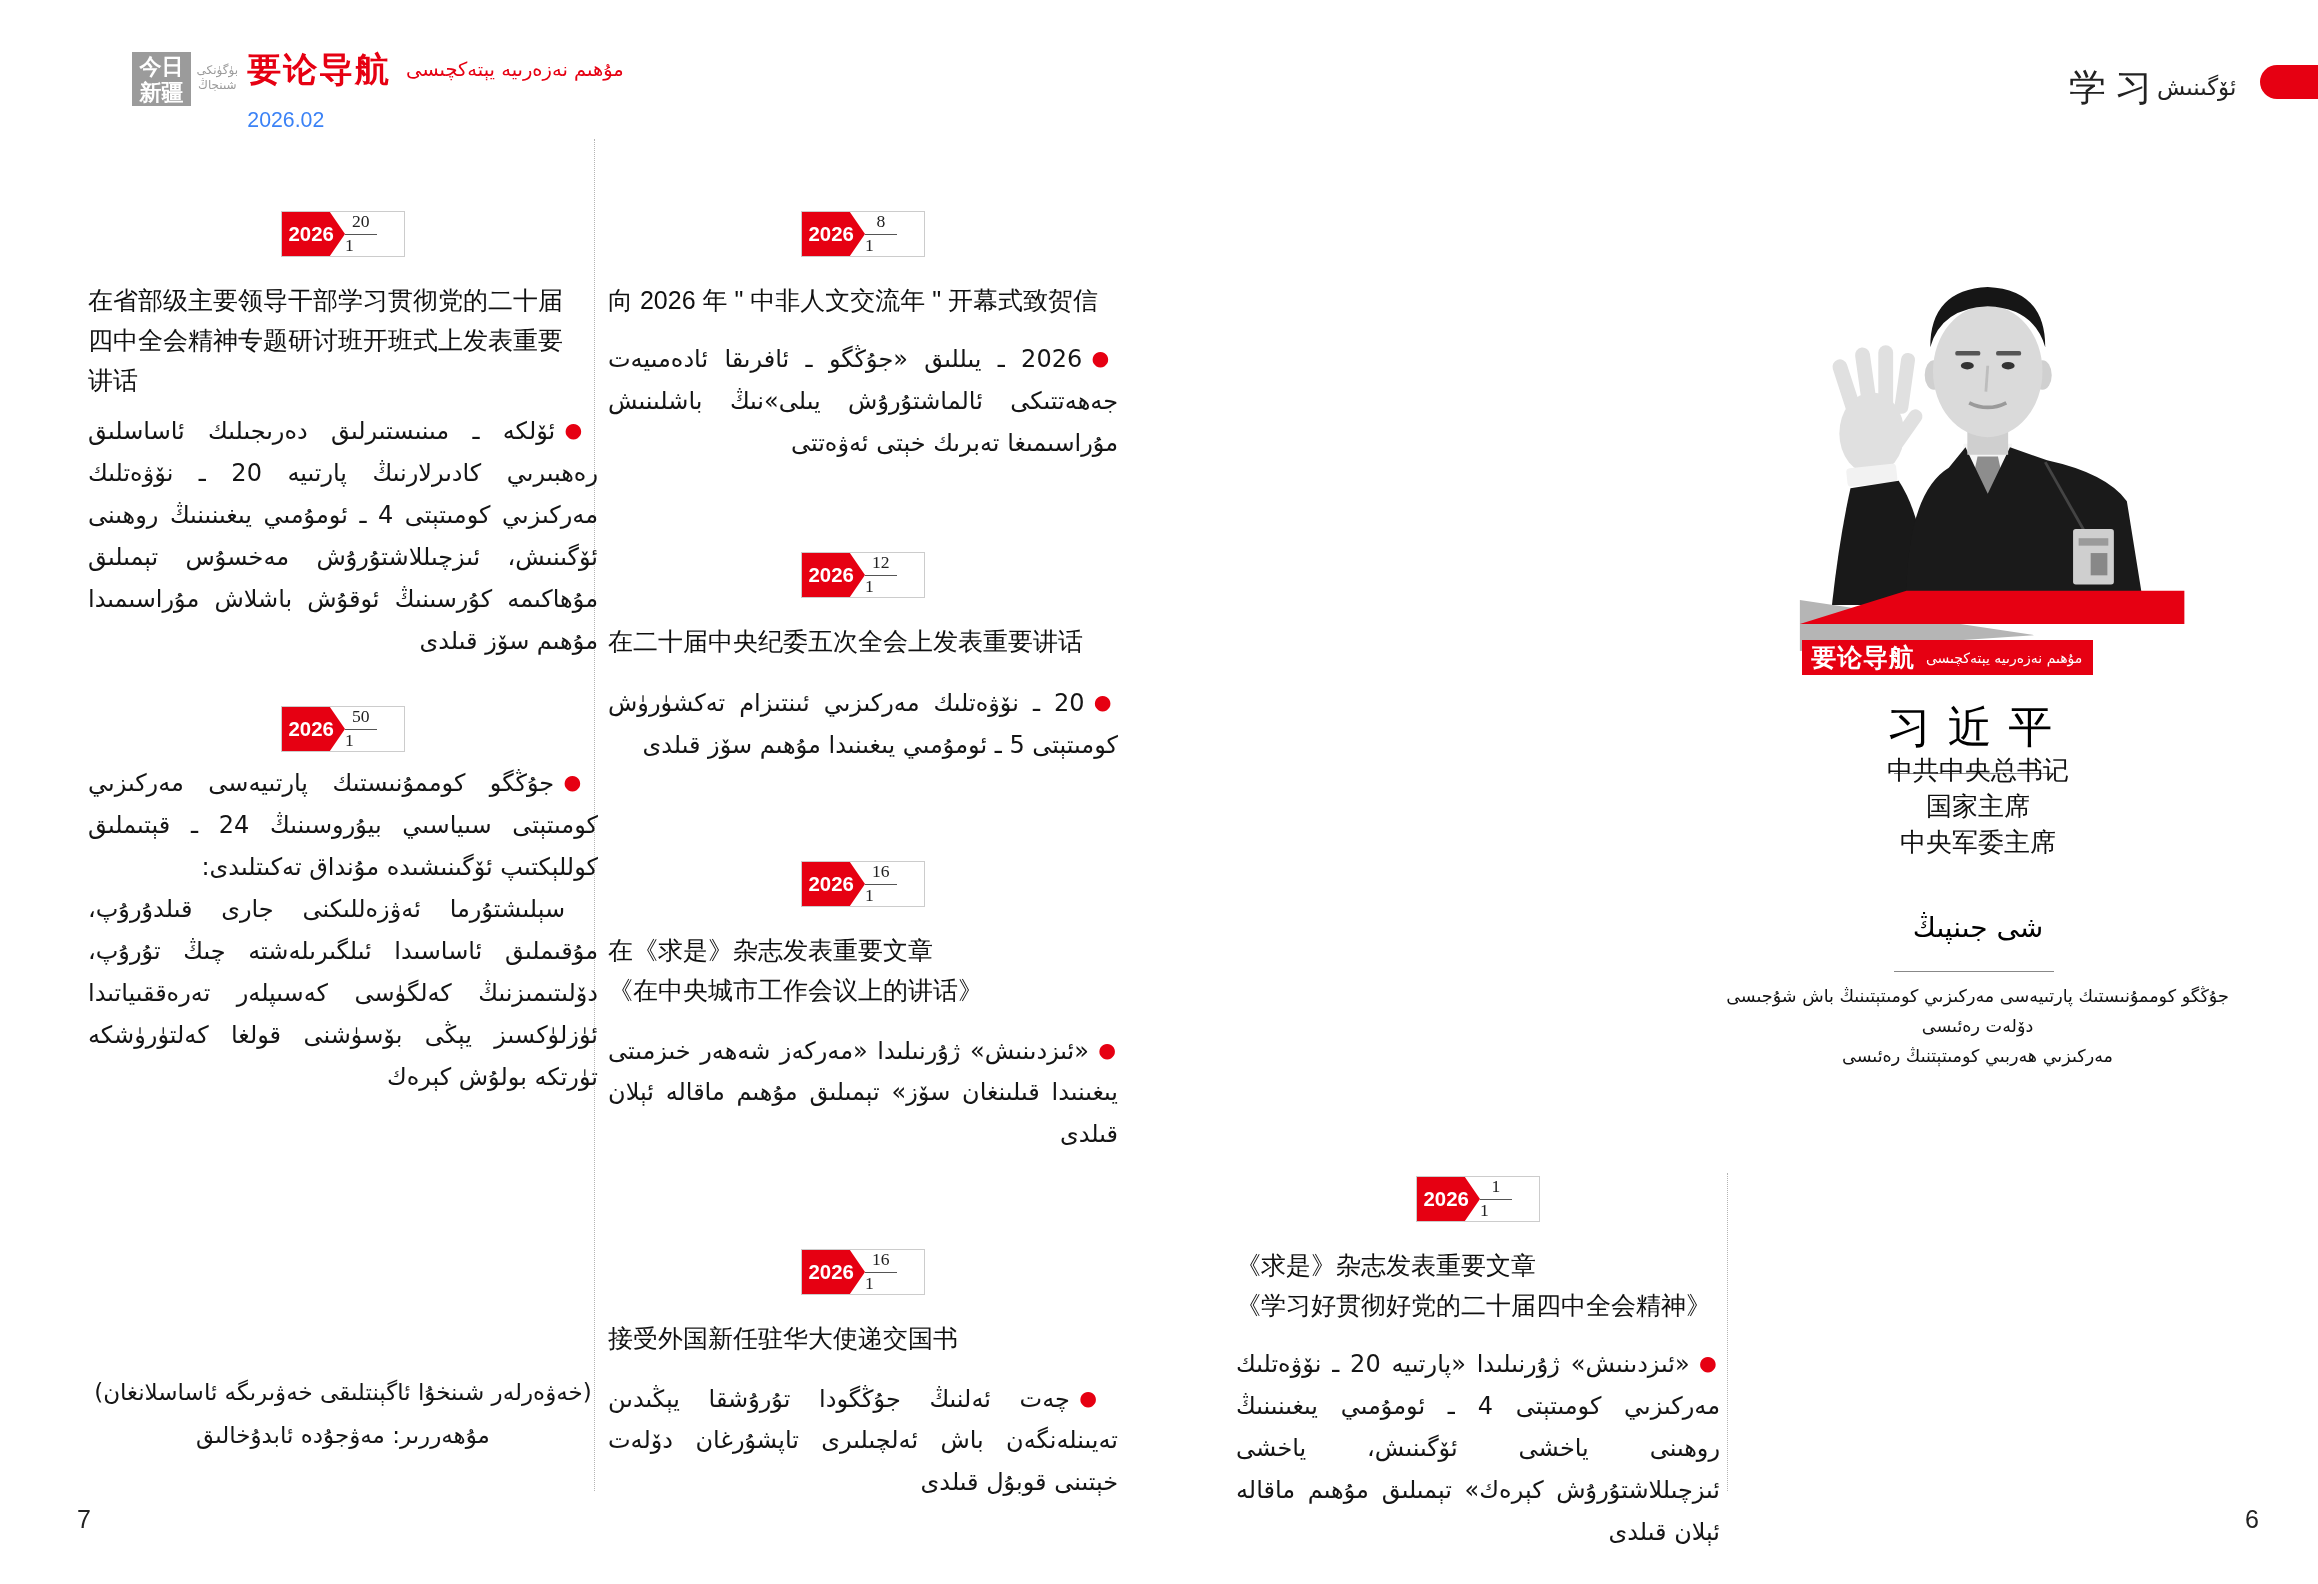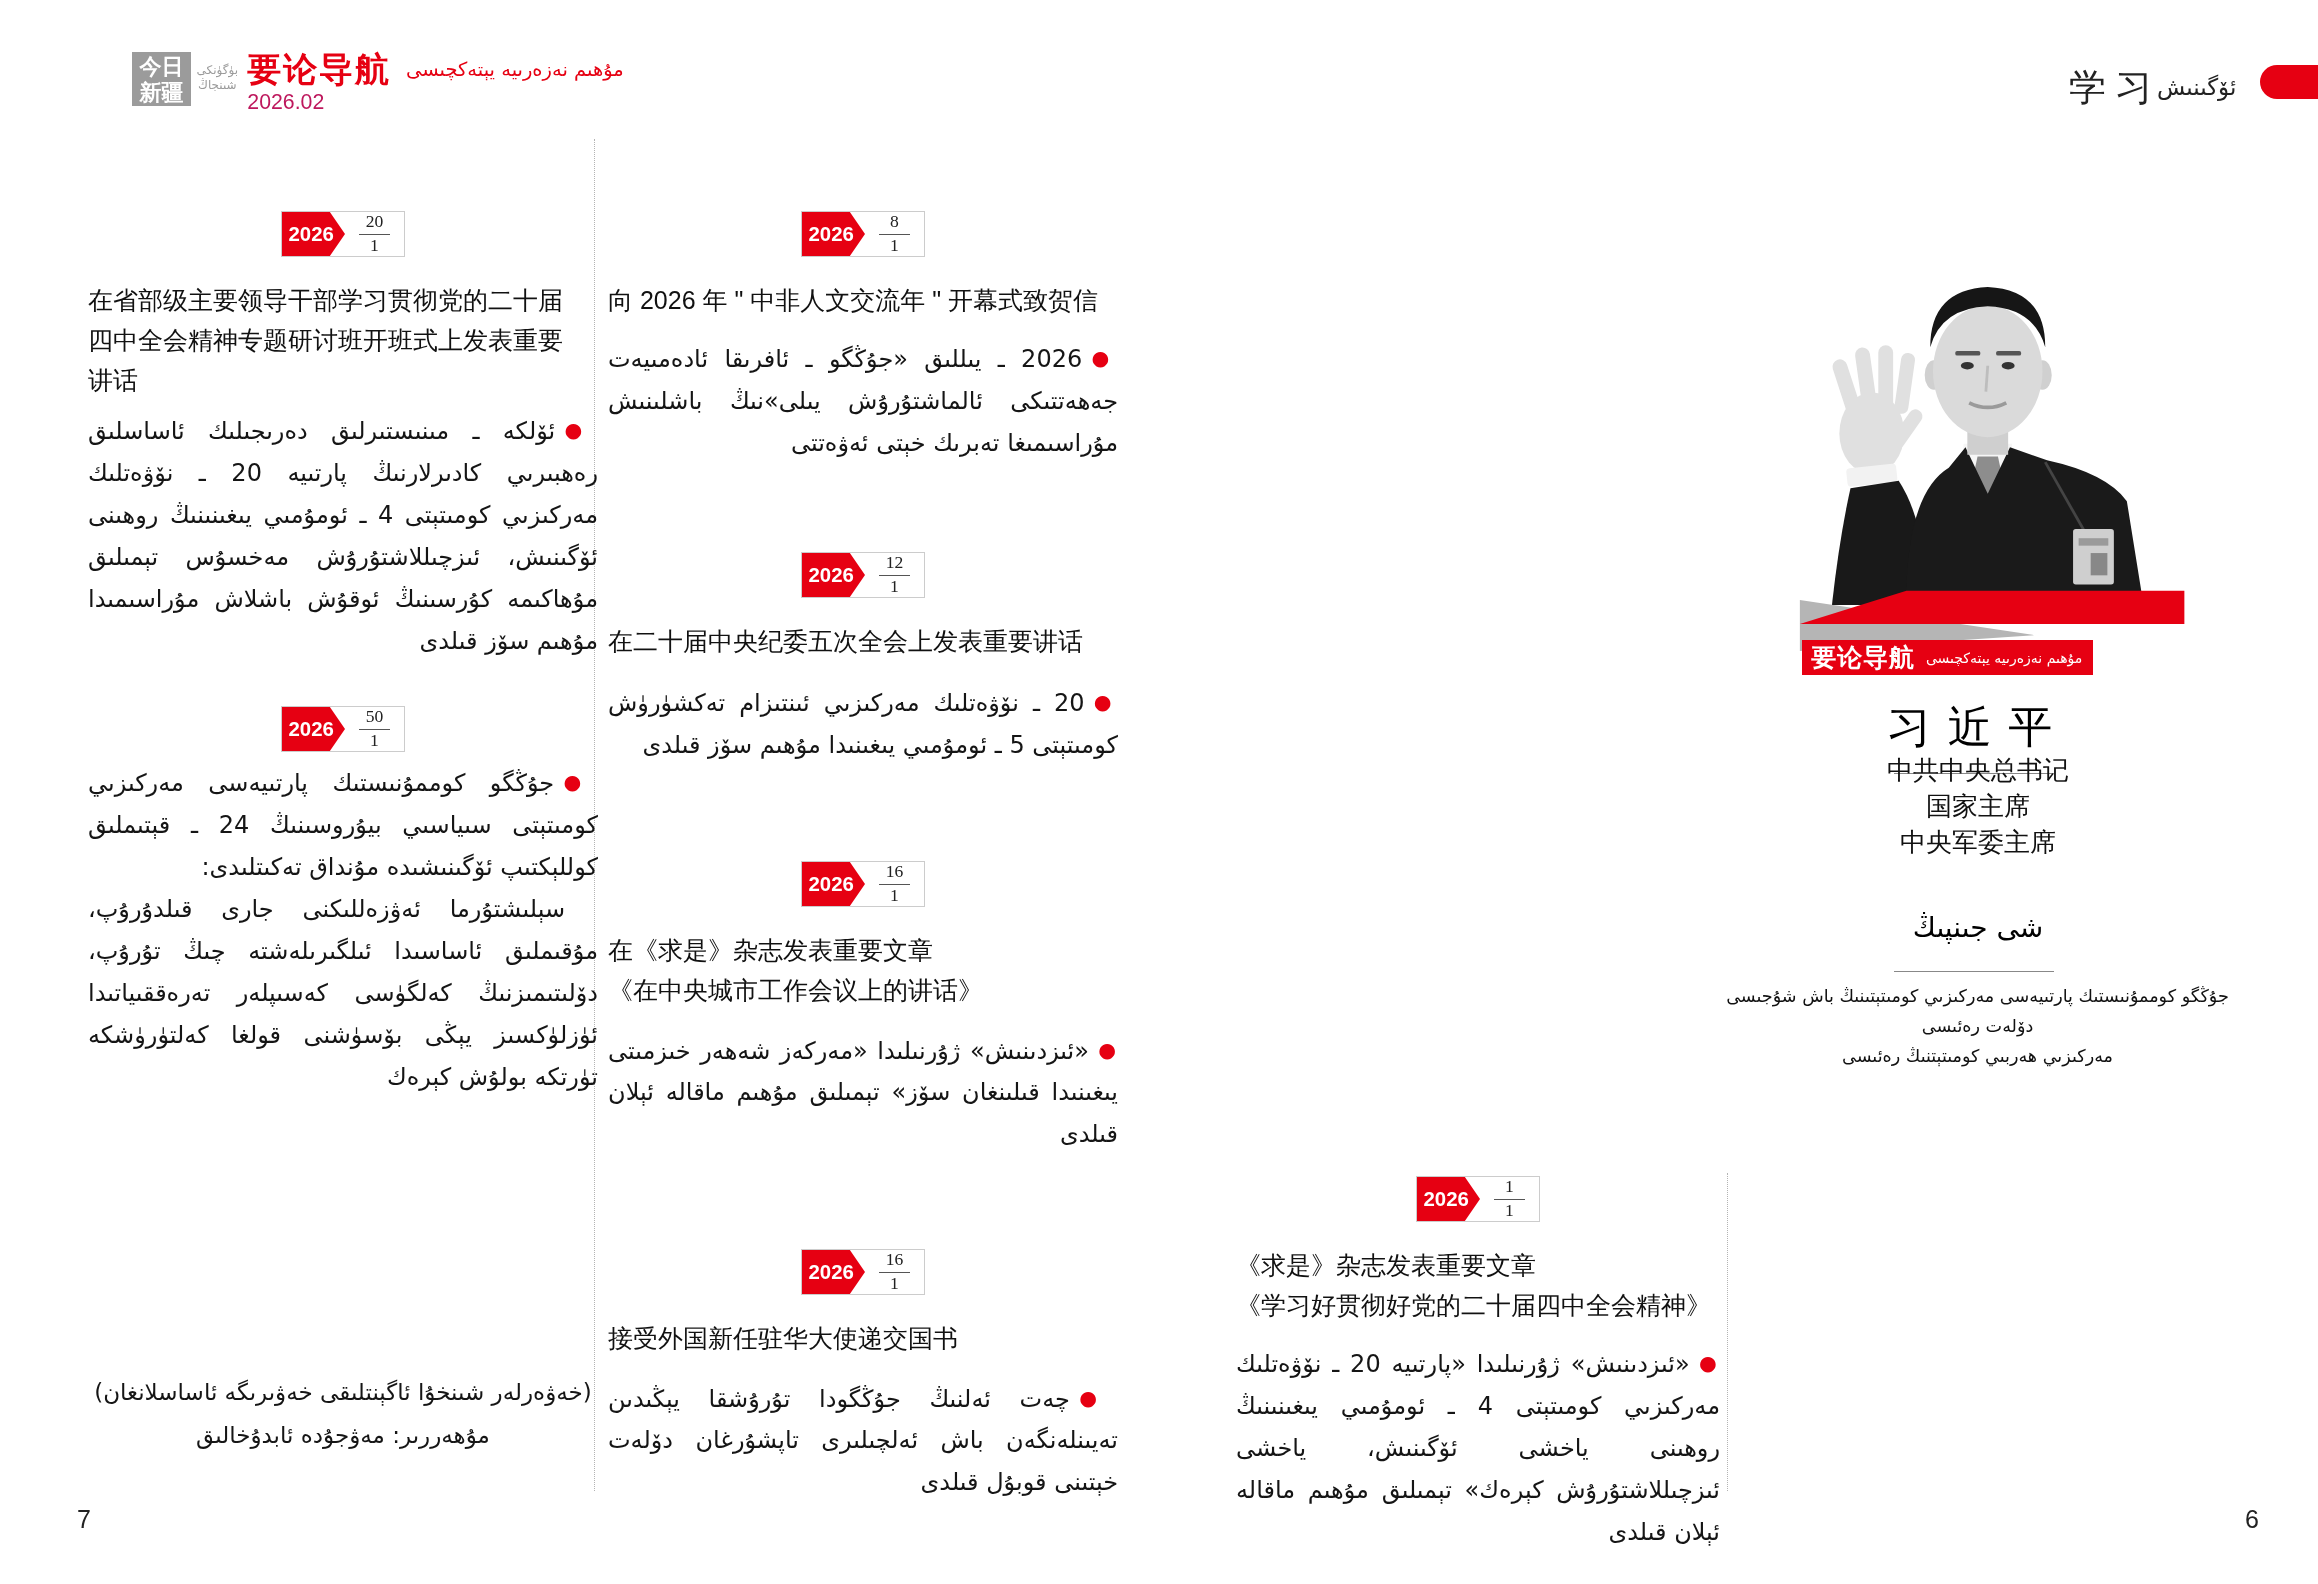--- a/index.html
+++ b/index.html
@@ -10,42 +10,42 @@
   .masthead{position:absolute;left:88px;top:52px;display:flex;align-items:flex-start;padding-left:44px;}
   .logo-box{width:59px;height:54px;background:#9b9b9b;color:#fff;text-align:center;
             font-family:"Liberation Serif",serif;font-weight:bold;font-size:22px;line-height:26px;
             white-space:pre-line;padding-top:1.9px;box-sizing:border-box;}
   .logo-ug{font-family:"DejaVu Sans",sans-serif;font-size:12px;line-height:15px;color:#9b9b9b;
            margin:11px 0 0 5.6px;white-space:pre-line;text-align:center;direction:rtl;}
   .mast-title-group{margin-left:9.3px;}
   .mast-title-row{display:flex;align-items:center;}
   .mast-title-cn{color:#e60012;font-size:34px;font-weight:bold;line-height:35px;letter-spacing:1.9px;}
   .mast-title-ug{color:#e60012;font-family:"DejaVu Sans",sans-serif;font-size:19.5px;margin-left:15px;direction:rtl;}
-  .mast-issue{color:#be185d;font-size:21.3px;margin-top:3px;}
+  .mast-issue{color:#3b82f6;font-size:21.3px;margin-top:21px;}
 
   
   .study-cn{position:absolute;left:2069px;top:63px;font-family:"Liberation Serif",serif;
             font-size:37px;letter-spacing:9.3px;color:#222;}
   .study-ug{position:absolute;left:2157px;top:74px;font-family:"DejaVu Sans",sans-serif;
             font-size:23px;color:#222;direction:rtl;}
   .corner-tab{position:absolute;left:2260px;top:65px;width:58px;height:34px;background:#e60012;
               border-radius:17.6px 0 0 17.6px;}
 
   
   .vdot{position:absolute;border-left:1.9px dotted #b3b3b3;}
   .vdot1{left:594px;top:139px;height:1352px;}
   .vdot2{left:1727px;top:1173px;height:318px;}
 
   
   .marker{position:relative;width:124px;height:46px;border:0.9px solid #ccc;background:#fff;
           margin:0 auto;display:flex;box-sizing:border-box;}
   .marker-year{width:63px;background:#e60012;clip-path:polygon(0 0,76% 0,100% 50%,76% 100%,0 100%);
                color:#fff;font-weight:bold;font-size:20.4px;display:flex;align-items:center;
                padding-left:6.5px;box-sizing:border-box;}
-  .marker-frac{flex:1;display:flex;flex-direction:column;align-items:center;justify-content:center;
+  .marker-frac{flex:1;display:flex;flex-direction:column;align-items:flex-start;justify-content:center;
                font-family:"Liberation Serif",serif;font-size:17.6px;line-height:1;color:#222;}
   .marker-frac .num{padding:0 5.6px 2.8px 5.6px;border-bottom:0.9px solid #555;min-width:20.4px;text-align:center;}
   .marker-frac .den{padding-top:2.8px;}
 
   
   .article{position:absolute;}
   .title-cn{font-size:25px;line-height:40px;font-weight:500;color:#111;margin-top:23px;
             white-space:pre-line;}
   .body-ug{direction:rtl;text-align:justify;font-family:"DejaVu Sans",sans-serif;
            font-size:24px;line-height:42px;color:#151515;}

